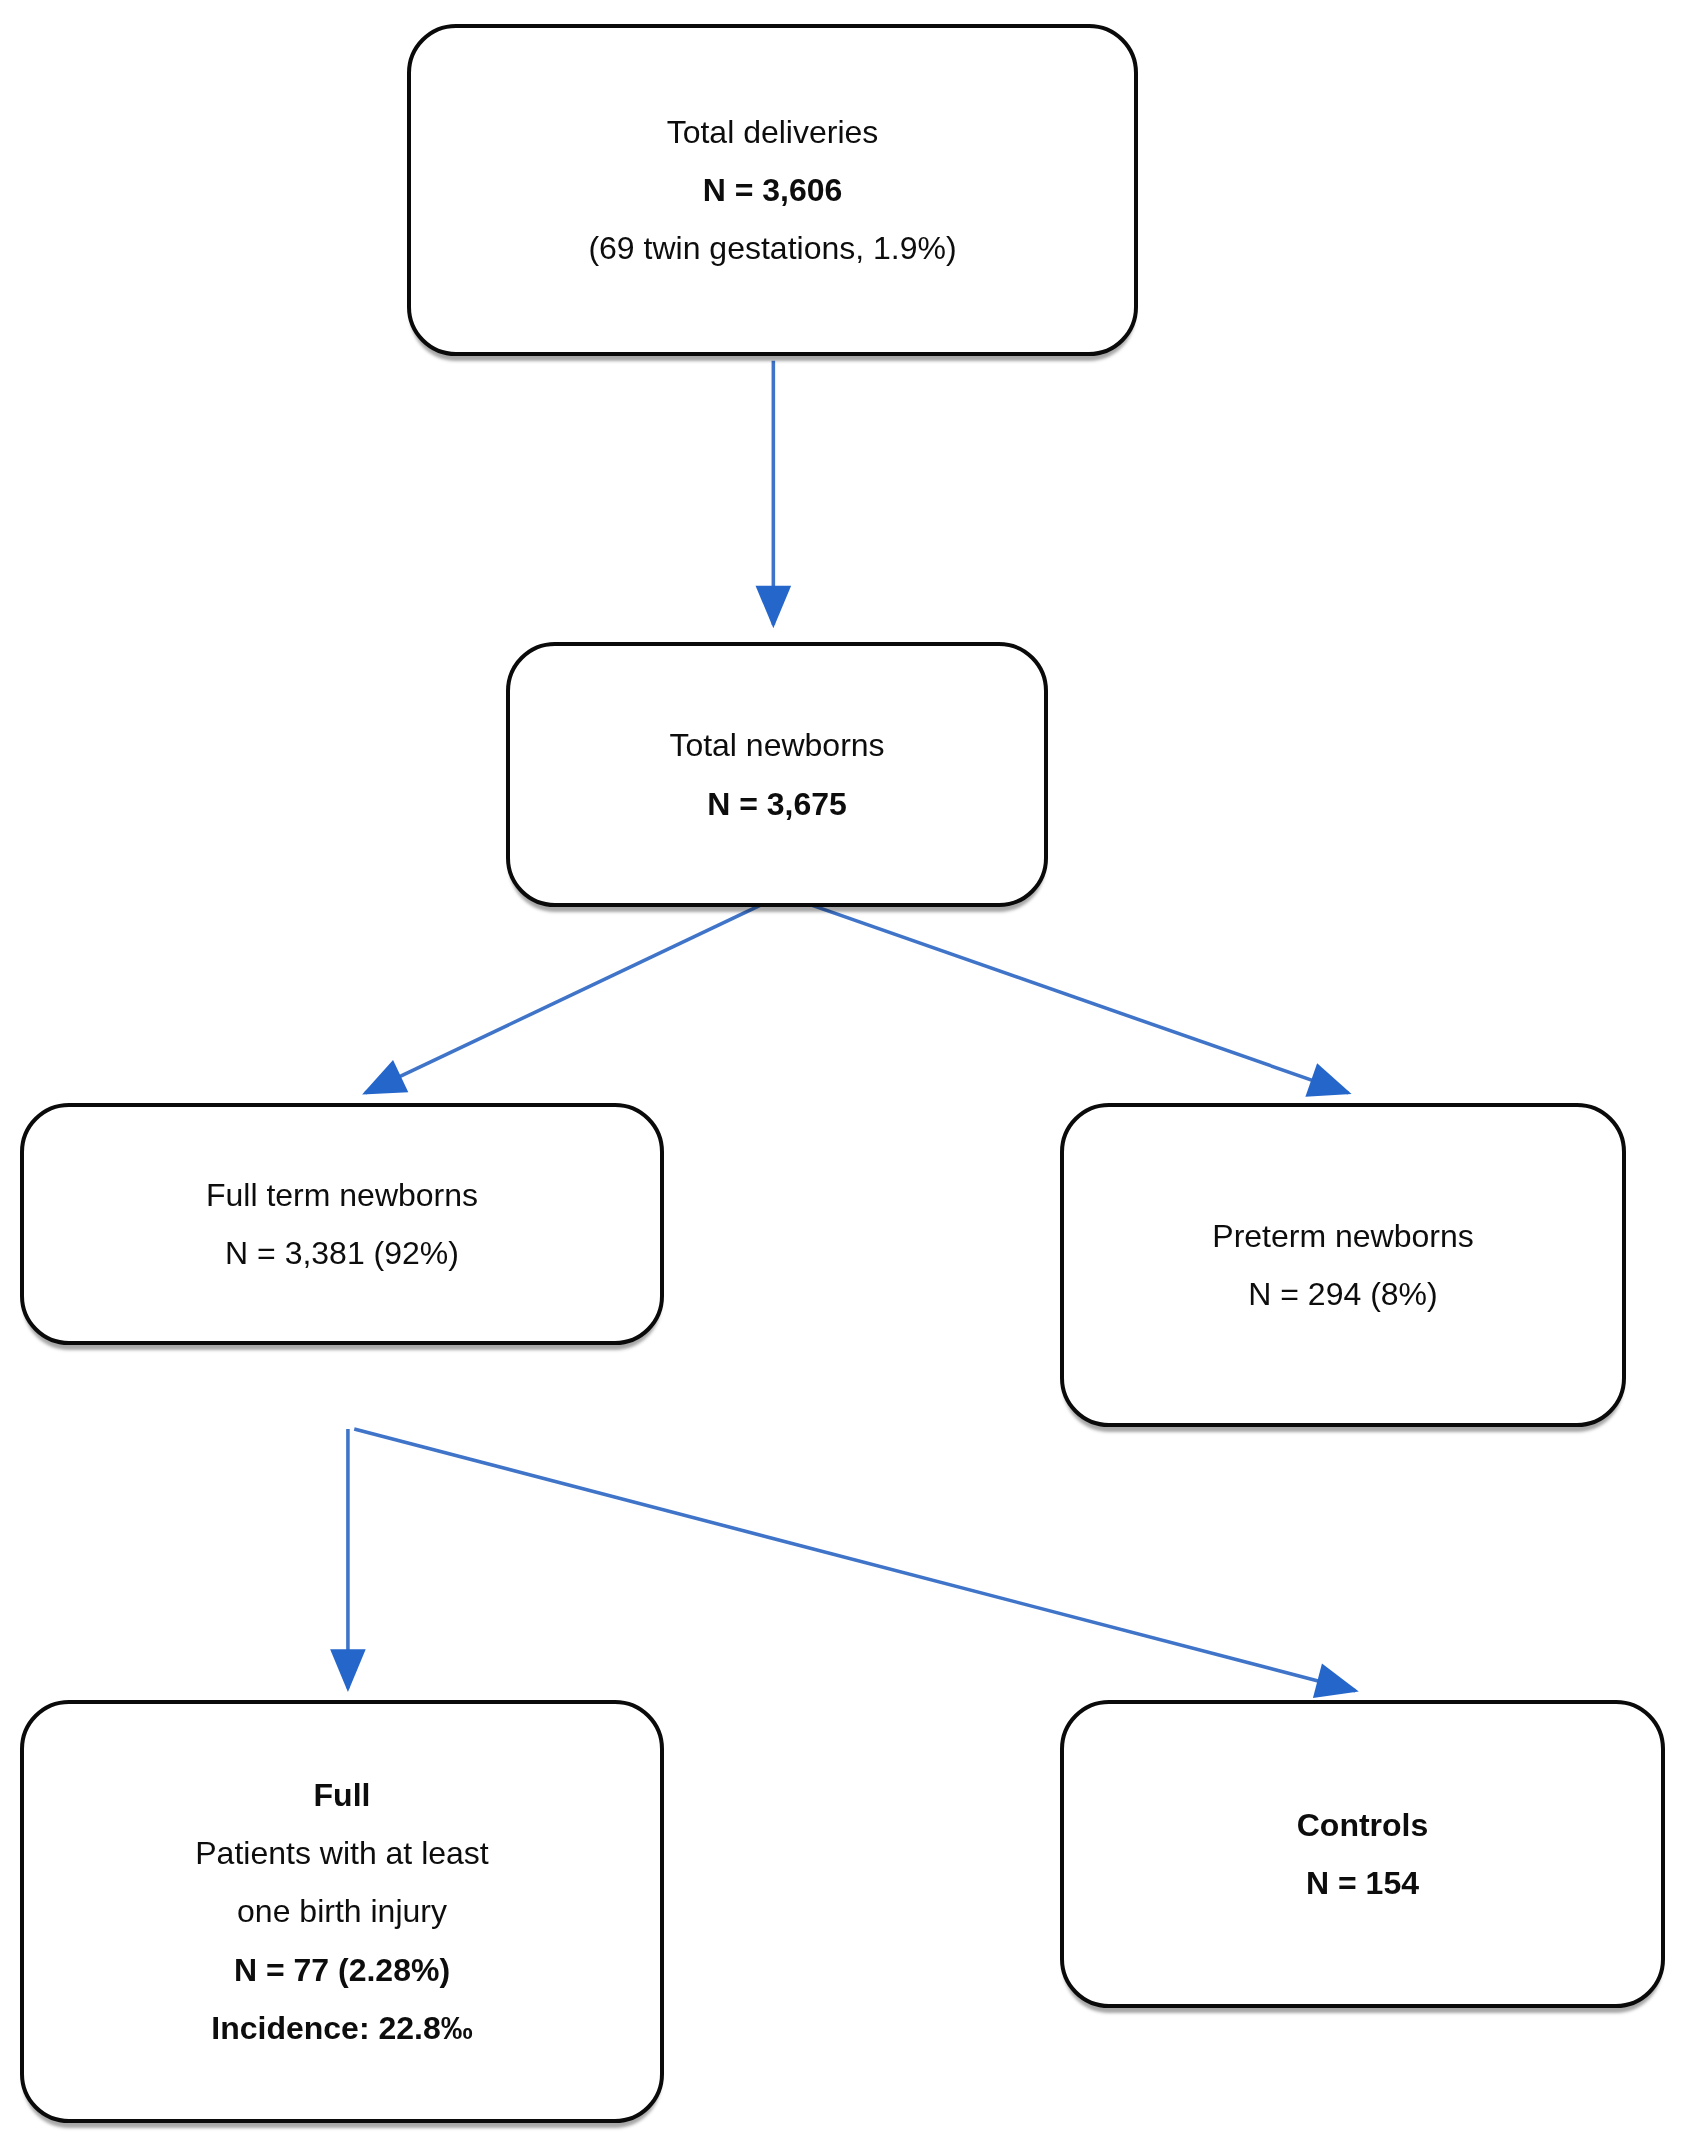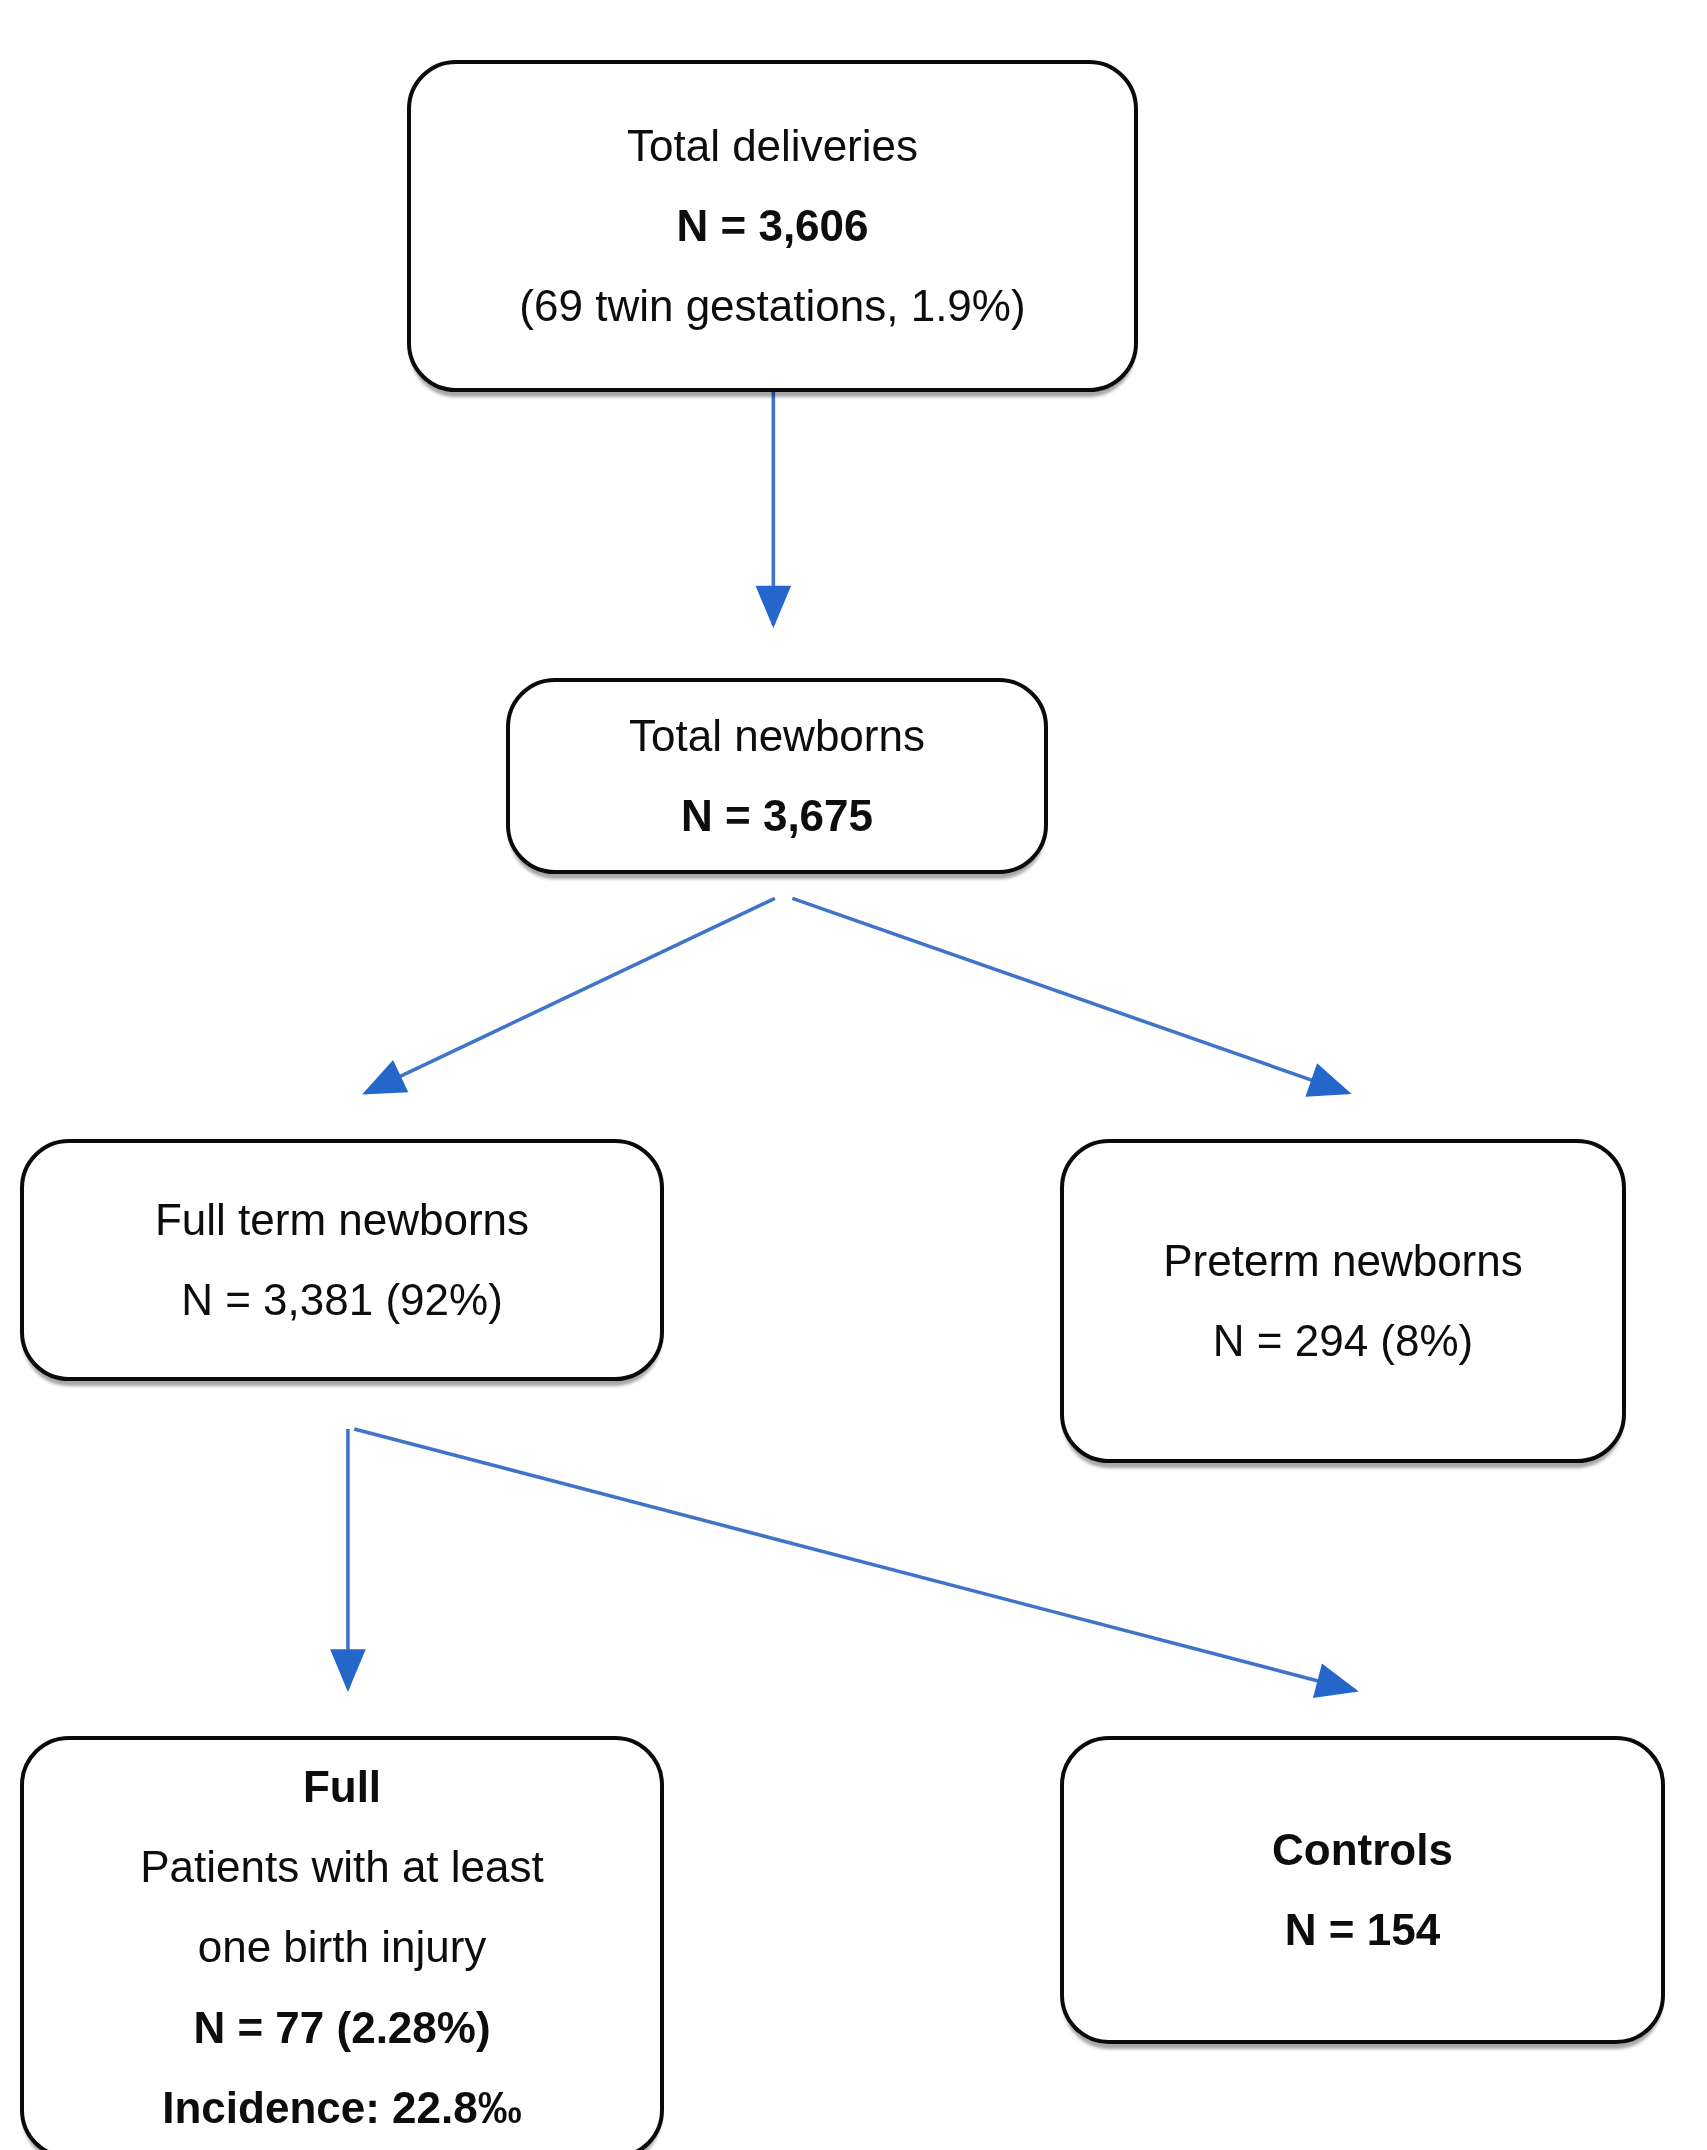--- a/index.html
+++ b/index.html
@@ -29,30 +29,29 @@
     box-sizing: border-box;
     background: #ffffff;
     border: 4.7px solid #0a0a0a;
     border-radius: 49px;
     box-shadow: 0 8px 3.2px -3.2px rgba(0,0,0,0.35);
     display: flex;
     flex-direction: column;
     justify-content: center;
     align-items: center;
     text-align: center;
-    font-size: 44px;
+    font-size: 32px;
     line-height: 1.82;
-    margin-top: 36px;
   }
   .node .ln { white-space: nowrap; }
   .node .b  { font-weight: 700; }
 
   
   #node-total-deliveries { left: 407px;  top: 24px;   width: 731px; height: 332px; }
-  #node-total-newborns   { left: 506px;  top: 642px;  width: 542px; height: 196px; text-align: right; }
+  #node-total-newborns   { left: 506px;  top: 642px;  width: 542px; height: 265px; text-align: right; }
   #node-full-term        { left: 20px;   top: 1103px; width: 644px; height: 242px; }
   #node-preterm          { left: 1060px; top: 1103px; width: 566px; height: 324px; }
   #node-cases            { left: 20px;   top: 1700px; width: 644px; height: 423px; }
   #node-controls         { left: 1060px; top: 1700px; width: 605px; height: 308px; justify-content: center; }
 </style>
 </head>
 <body>
 
 <div class="canvas">
 

